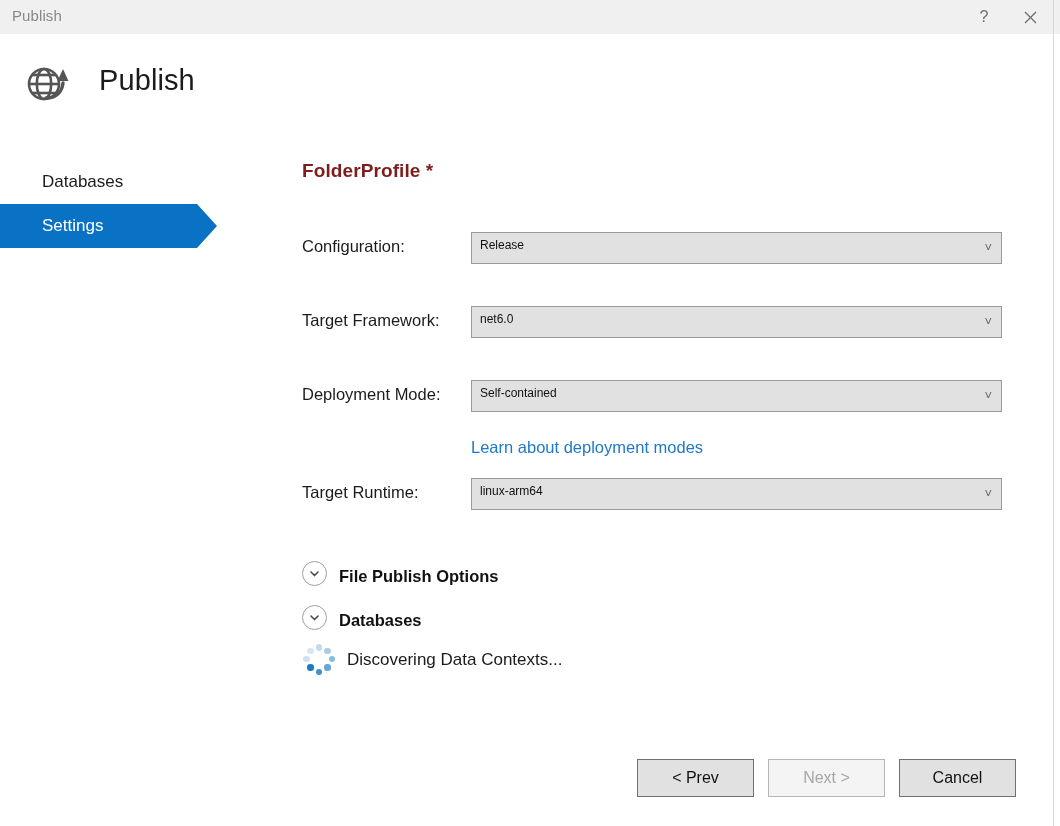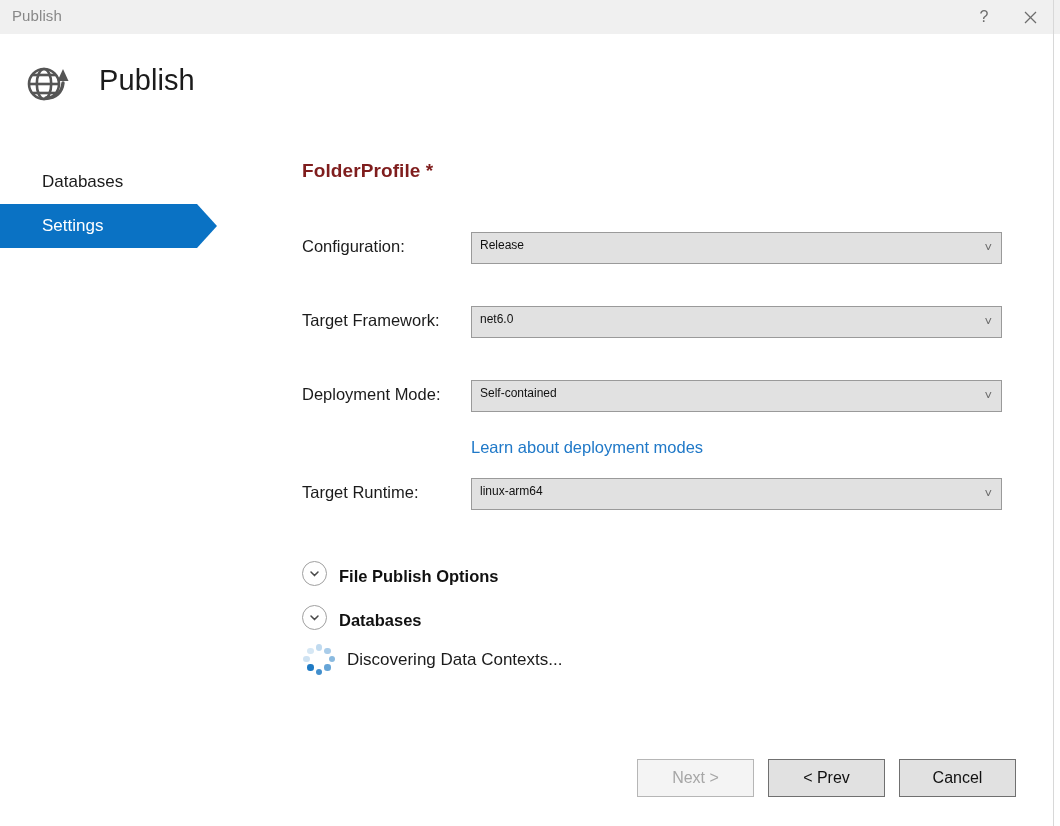--- a/index.html
+++ b/index.html
@@ -424,19 +424,19 @@
         <span style="left:0px;    top:11.8px;opacity:0.22;"></span>
         <span style="left:4.4px;  top:3.5px; opacity:0.18;"></span>
       </span>
       <span class="status-text">Discovering Data Contexts...</span>
     </div>
 
   </div>
 
   <div class="footer">
     <div class="btn-bar">
+      <button class="btn">&lt; Prev</button>
       <button class="btn disabled" disabled="">Next &gt;</button>
-      <button class="btn">&lt; Prev</button>
       <button class="btn">Cancel</button>
     </div>
   </div>
 
 </div>
 
 </body></html>

